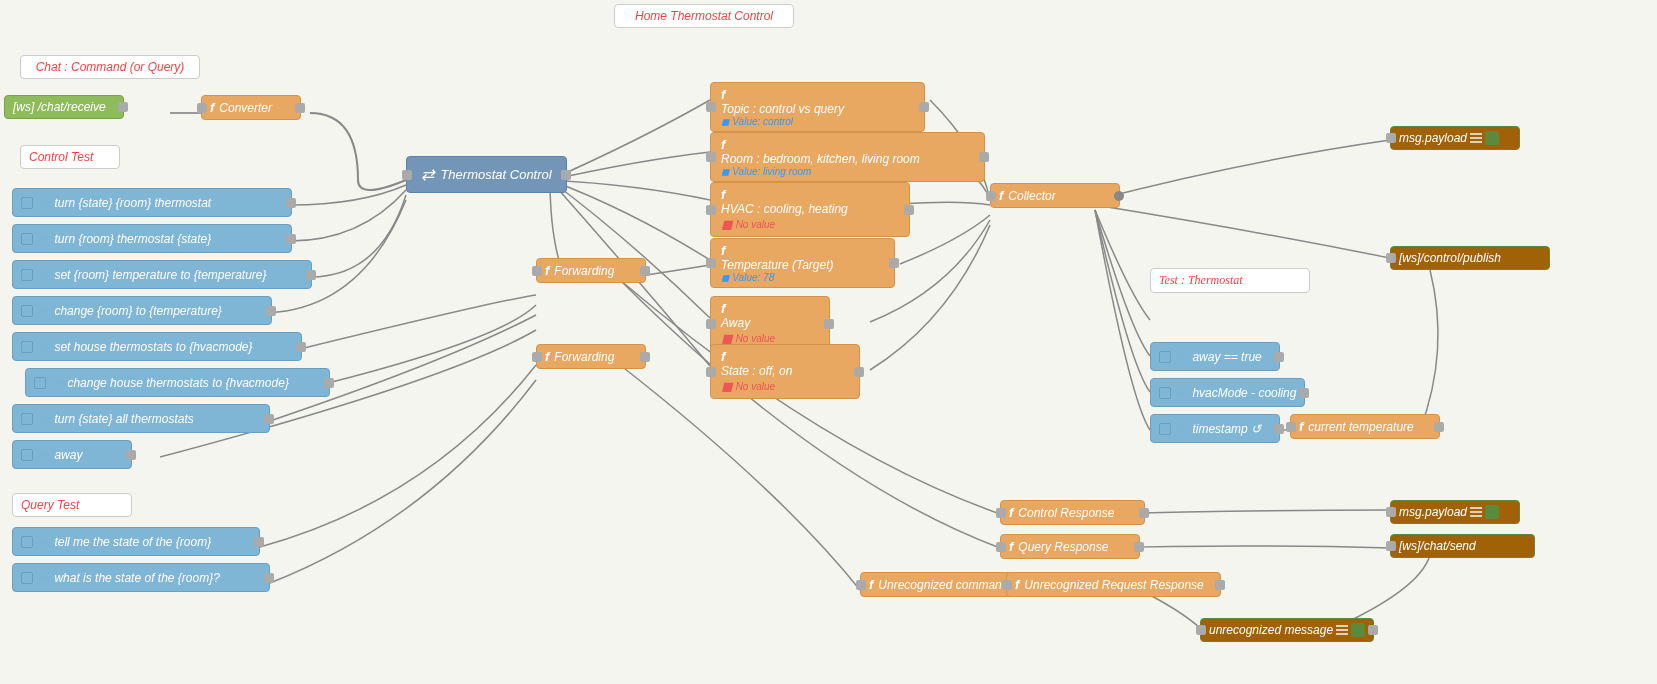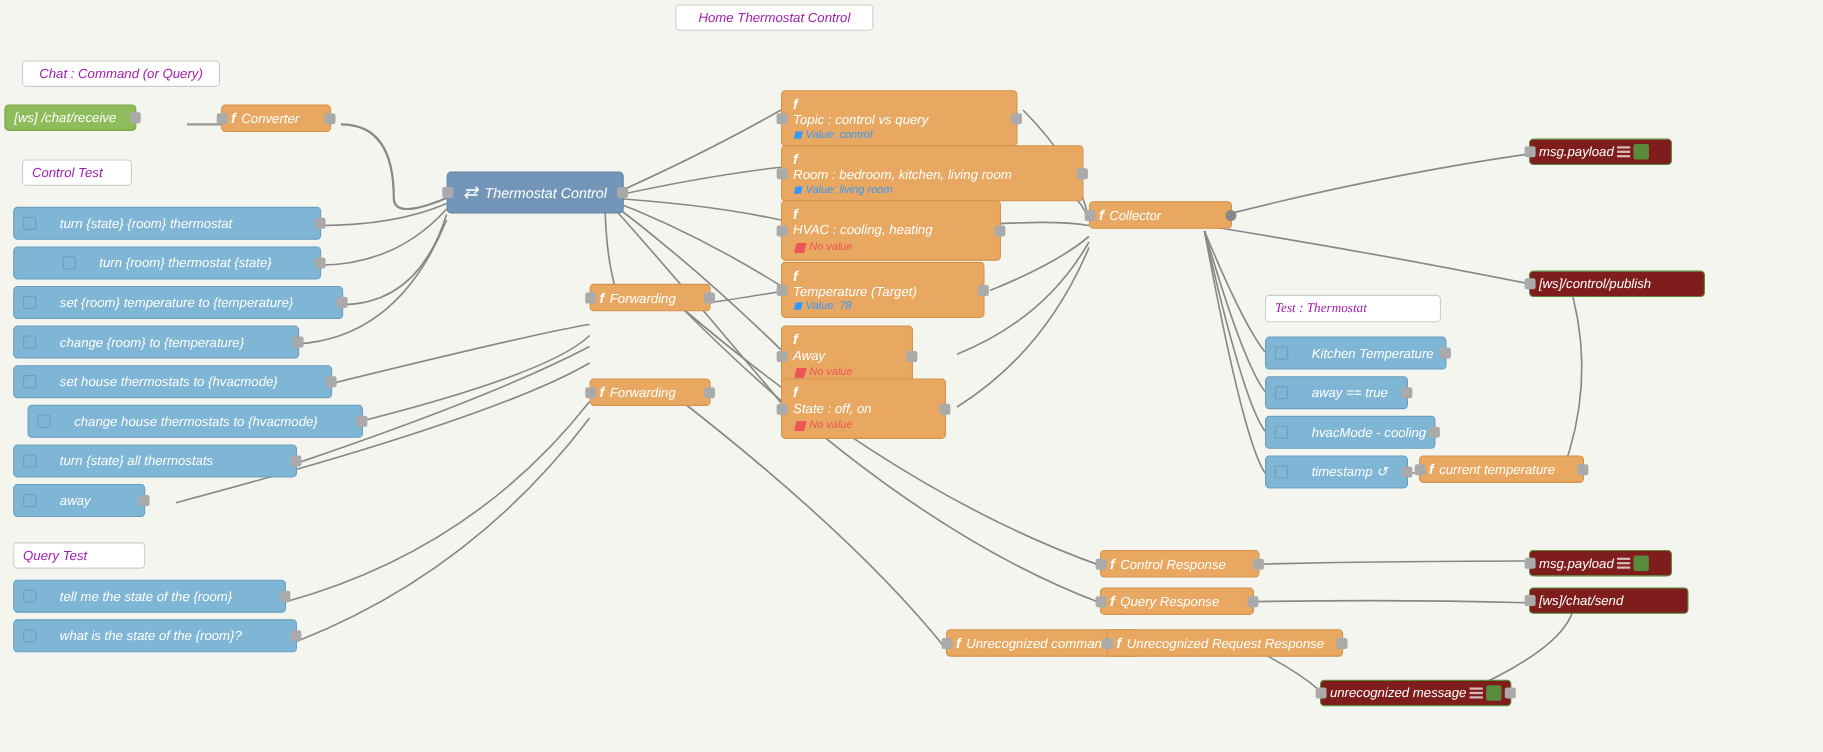--- a/index.html
+++ b/index.html
@@ -31,21 +31,21 @@
       padding: 4px 8px;
       font-size: 12px;
       white-space: nowrap;
       cursor: pointer;
       font-style: italic;
     }
     
     .node-white {
       background: #fff;
       border: 1px solid #ccc;
-      color: #a21caf;
+      color: #ef4444;
     }
     
     .node-green {
       background: #8fbc5a;
       border: 1px solid #7aa348;
       color: #fff;
     }
     
     .node-orange {
       background: #e8a862;
@@ -53,21 +53,21 @@
       color: #fff;
     }
     
     .node-blue {
       background: #7fb5d5;
       border: 1px solid #6a9fc0;
       color: #fff;
     }
     
     .node-darkgreen {
-      background: #7f1d1d;
+      background: #a16207;
       border: 1px solid #5a8a3c;
       color: #fff;
     }
     
     .node-steel {
       background: #7396b8;
       border: 1px solid #5e82a4;
       color: #fff;
       font-size: 13px;
       padding: 8px 14px;
@@ -240,21 +240,21 @@
   <div class="node node-white" style="left:20px; top:145px; min-width:100px;">
     <span>Control Test</span>
   </div>
 
   <div class="node node-blue inject-node" style="left:12px; top:188px; min-width:280px;">
     <span class="inject-square"></span>
     <span style="font-size:16px; color:#7fb5d5;">⇒</span>
     <span>turn {state} {room} thermostat</span>
     <div class="node-port-right"></div>
   </div>
-  <div class="node node-blue inject-node" style="left:12px; top:224px; min-width:280px;justify-content:center;">
+  <div class="node node-blue inject-node" style="left:12px; top:224px; min-width:280px;">
     <span class="inject-square"></span>
     <span style="font-size:16px; color:#7fb5d5;">⇒</span>
     <span>turn {room} thermostat {state}</span>
     <div class="node-port-right"></div>
   </div>
   <div class="node node-blue inject-node" style="left:12px; top:260px; min-width:300px;">
     <span class="inject-square"></span>
     <span style="font-size:16px; color:#7fb5d5;">⇒</span>
     <span>set {room} temperature to {temperature}</span>
     <div class="node-port-right"></div>
@@ -414,26 +414,20 @@
 
   <div class="node node-darkgreen" style="left:1390px; top:246px; min-width:160px;">
     <span>[ws]/control/publish</span>
     <div class="node-port-left"></div>
   </div>
 
   <div class="node node-white" style="left:1150px; top:268px; min-width:160px;font-family:Liberation Serif, serif;">
     <span>Test : Thermostat</span>
   </div>
 
-  <div class="node node-blue inject-node" style="left:1150px; top:306px; min-width:165px;">
-    <span class="inject-square"></span>
-    <span style="font-size:16px; color:#7fb5d5;">⇒</span>
-    <span>Kitchen Temperature</span>
-    <div class="node-port-right"></div>
-  </div>
 
   <div class="node node-blue inject-node" style="left:1150px; top:342px; min-width:130px;">
     <span class="inject-square"></span>
     <span style="font-size:16px; color:#7fb5d5;">⇒</span>
     <span>away == true</span>
     <div class="node-port-right"></div>
   </div>
 
   <div class="node node-blue inject-node" style="left:1150px; top:378px; min-width:155px;">
     <span class="inject-square"></span>

